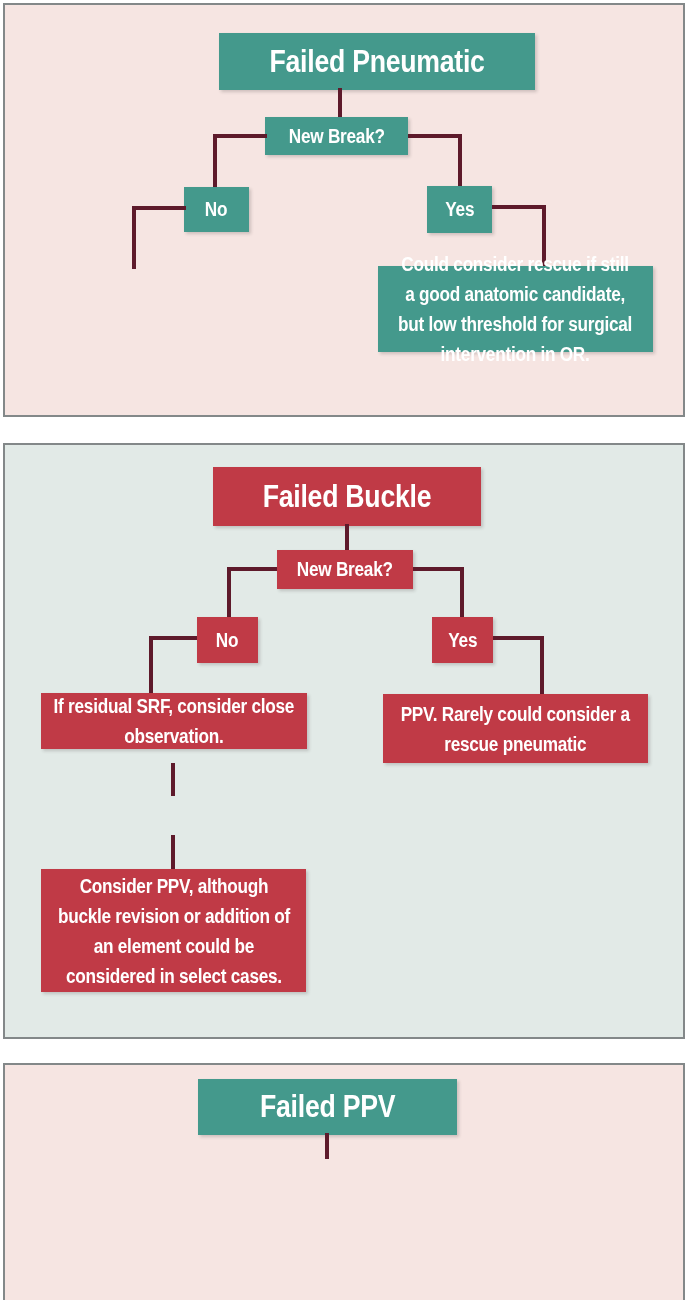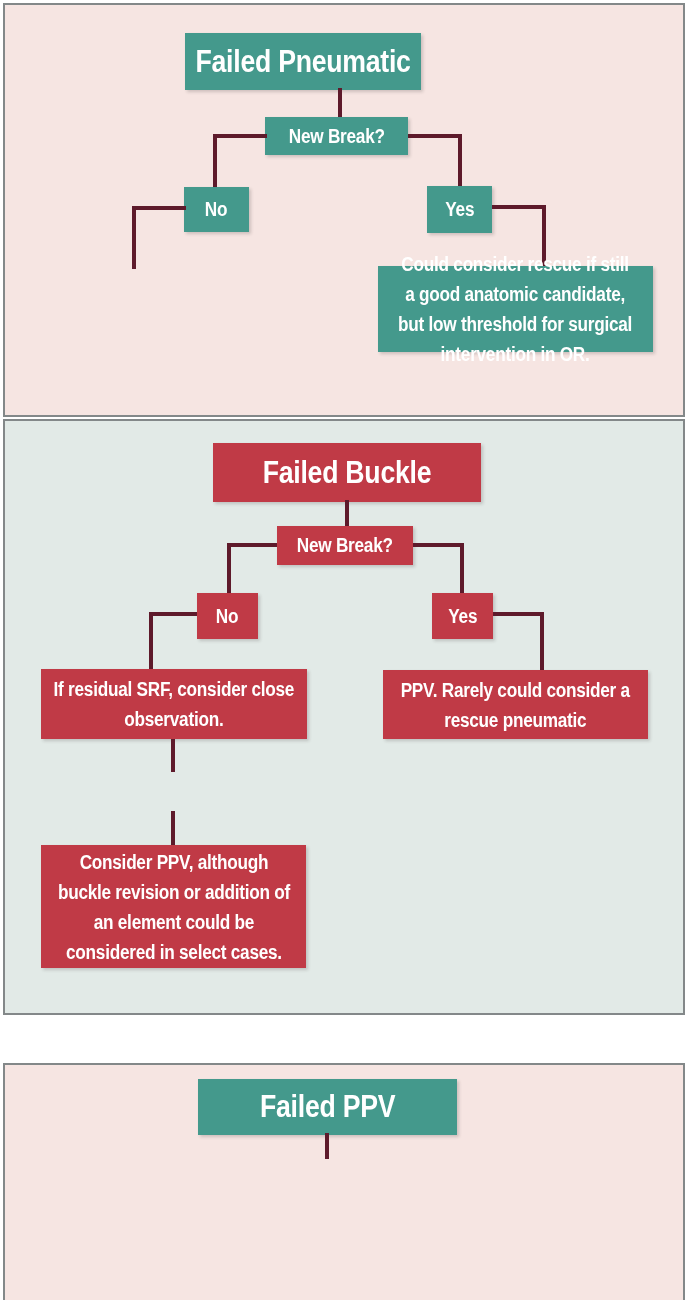--- a/index.html
+++ b/index.html
@@ -9,21 +9,21 @@
     --pink-bg:#F6E5E2;
     --grey-bg:#E2EAE7;
     --panel-border:#838889;
     --text-color:#FFFFFF;
   }
   html,body{margin:0;padding:0;}
   body{font-family:"Liberation Sans", sans-serif;}
   .page{position:relative;width:688px;height:1300px;background:#ffffff;overflow:hidden;}
   .panel{position:absolute;left:3px;width:682px;border:2px solid var(--panel-border);box-sizing:border-box;}
   .panel.pink{background:var(--pink-bg);}
-  .panel.grey{background:var(--grey-bg);}
+  .panel.grey{background:var(--grey-bg);margin-top:24px;}
   #panel-pneumatic{top:3px;height:414px;}
   #panel-buckle{top:419px;height:596px;}
   #panel-ppv{top:1063px;height:279px;}
   .box{position:absolute;box-sizing:border-box;display:flex;align-items:center;justify-content:center;
        color:var(--text-color);font-weight:bold;box-shadow:2px 2px 3px rgba(70,60,60,0.22);}
   .box.teal{background:var(--teal);}
   .box.red{background:var(--red);}
   .txt{transform:scaleX(0.86);transform-origin:center center;white-space:pre;text-align:center;letter-spacing:-0.3px;}
   .t-title{font-size:31px;}
   .t-q{font-size:20px;}
@@ -33,21 +33,21 @@
   .h-line,.v-line{position:absolute;background:var(--connector);}
   .h-line{height:4px;}
   .v-line{width:4px;}
 </style>
 </head>
 <body>
 
 <div class="page">
 
   <section class="panel pink" id="panel-pneumatic">
-    <div class="box teal" style="left:180px;top:28px;width:236px;height:57px">
+    <div class="box teal" style="left:214px;top:28px;width:316px;height:57px">
       <div class="txt t-title">Failed Pneumatic</div>
     </div>
 
     <div class="v-line" style="left:333px;top:83px;height:31px"></div>
 
     <div class="box teal" style="left:260px;top:112px;width:143px;height:38px">
       <div class="txt t-q">New Break?</div>
     </div>
 
     <div class="h-line" style="left:208px;top:129px;width:54px"></div>
@@ -84,21 +84,21 @@
       <div class="txt t-q">New Break?</div>
     </div>
 
     <div class="h-line" style="left:222px;top:122px;width:50px"></div>
     <div class="v-line" style="left:222px;top:122px;height:52px"></div>
     <div class="box red" style="left:192px;top:172px;width:61px;height:46px">
       <div class="txt t-label">No</div>
     </div>
     <div class="h-line" style="left:144px;top:191px;width:48px"></div>
     <div class="v-line" style="left:144px;top:191px;height:59px"></div>
-    <div class="box red" style="left:36px;top:248px;width:266px;height:70px">
+    <div class="box red" style="left:36px;top:248px;width:266px;height:56px">
       <div class="txt t-body">If residual SRF, consider close
 observation.</div>
     </div>
 
     <div class="v-line" style="left:166px;top:318px;height:33px"></div>
     <div class="v-line" style="left:166px;top:390px;height:36px"></div>
     <div class="box red" style="left:36px;top:424px;width:265px;height:123px">
       <div class="txt t-body">Consider PPV, although
 buckle revision or addition of
 an element could be

